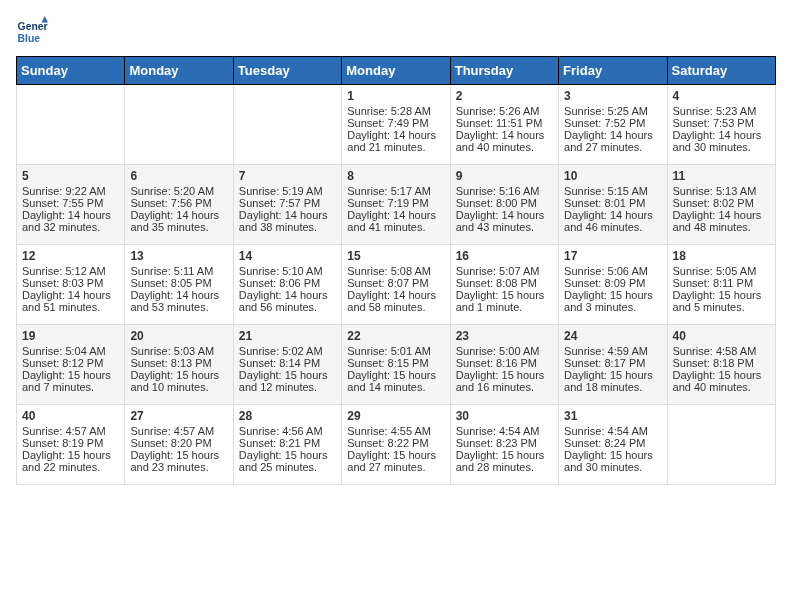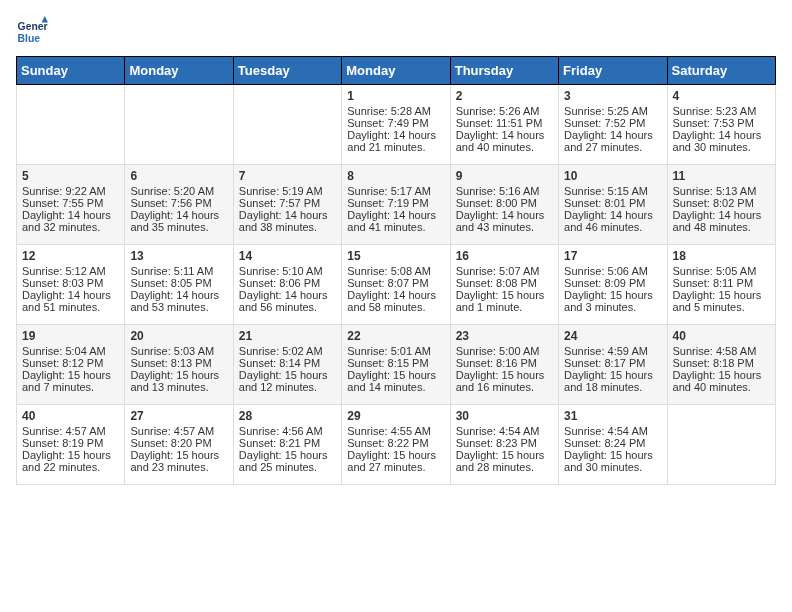--- a/index.html
+++ b/index.html
@@ -248,21 +248,21 @@
           <div>Sunrise: 5:04 AM</div>
           <div>Sunset: 8:12 PM</div>
           <div>Daylight: 15 hours</div>
           <div>and 7 minutes.</div>
         </td>
         <td>
           <span class="day-num">20</span>
           <div>Sunrise: 5:03 AM</div>
           <div>Sunset: 8:13 PM</div>
           <div>Daylight: 15 hours</div>
-          <div>and 13 minutes.</div>
+          <div>and 10 minutes.</div>
         </td>
         <td>
           <span class="day-num">21</span>
           <div>Sunrise: 5:02 AM</div>
           <div>Sunset: 8:14 PM</div>
           <div>Daylight: 15 hours</div>
           <div>and 12 minutes.</div>
         </td>
         <td>
           <span class="day-num">22</span>

